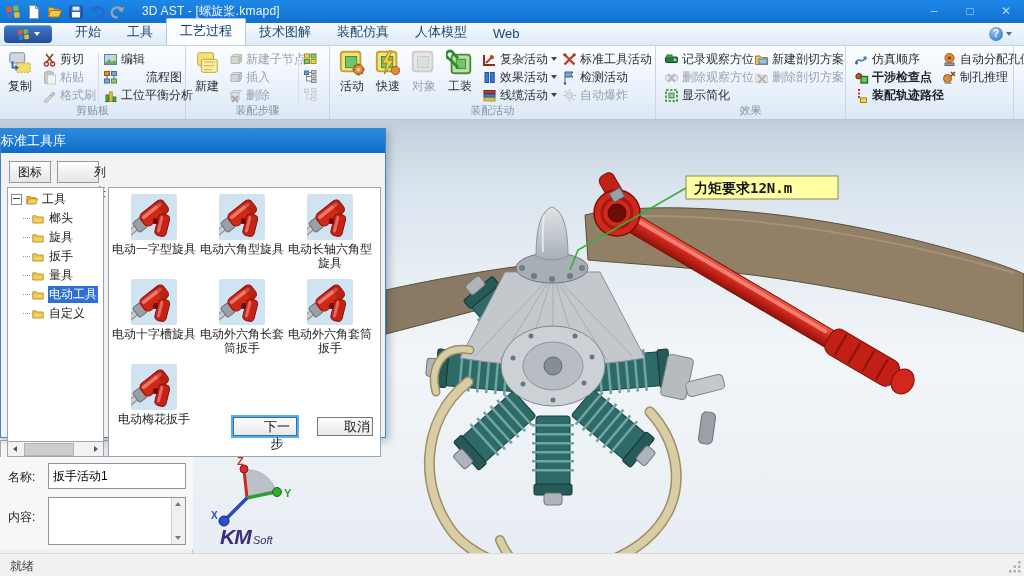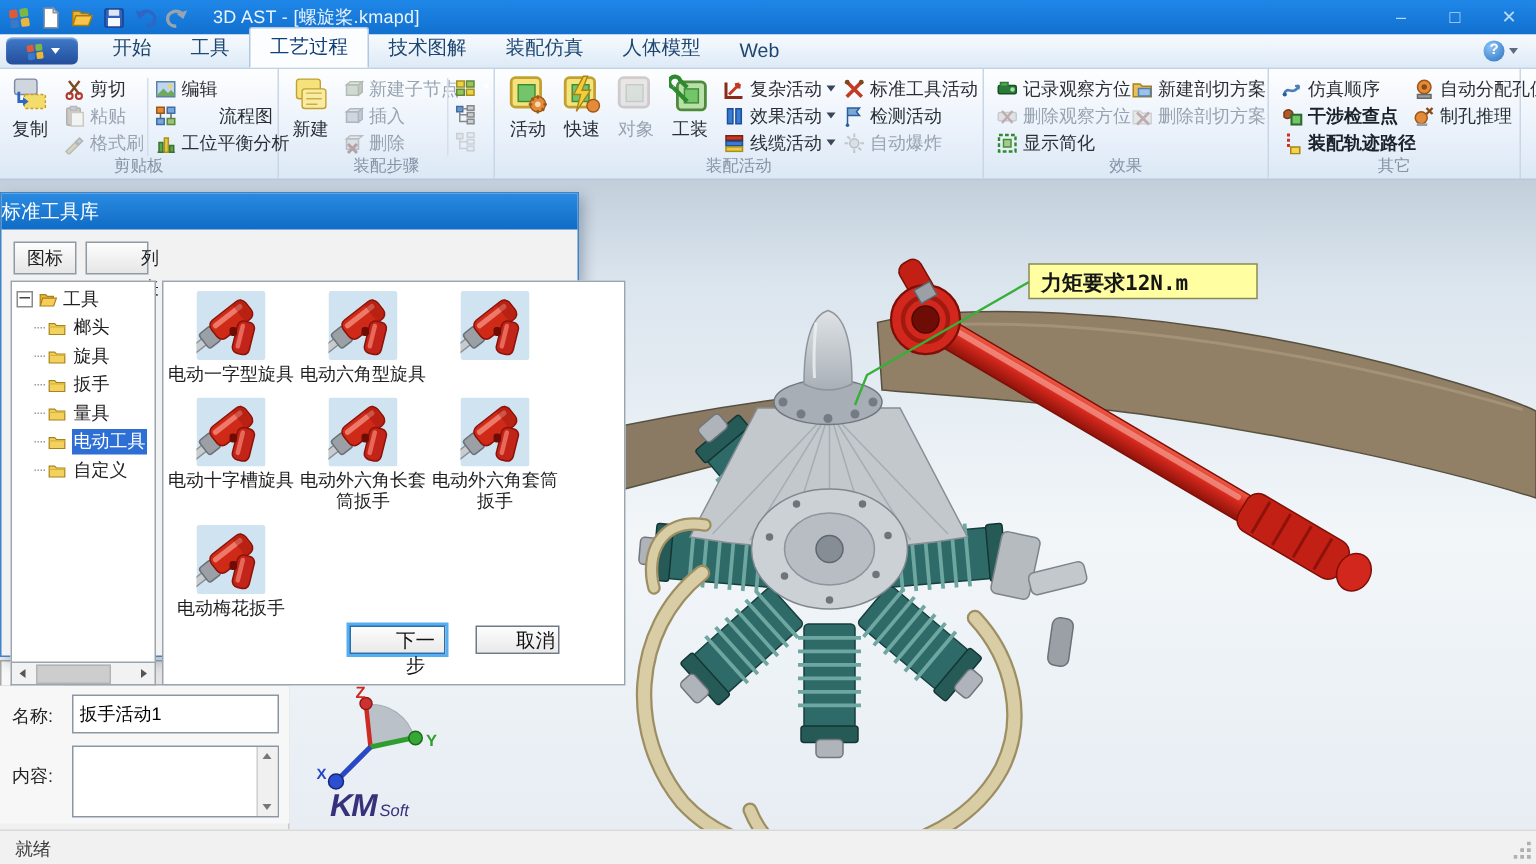--- a/index.html
+++ b/index.html
@@ -69,21 +69,21 @@
   .titem{display:flex;align-items:center;font-size:12px;color:#222;padding:1px 1px;white-space:nowrap;position:relative;}
   .titem::before{content:"";width:7px;height:1px;border-top:1px dotted #9a9a9a;margin-right:1px;flex:none;}
   .titem .tlabel{padding:0 1px;text-align:center;}
   .titem.sel .tlabel{background:#2e6fd6;color:#fff;}
   .hscroll{position:absolute;left:6px;top:313px;width:97px;height:15px;background:#f2f2f2;
            border:1px solid #9aa5b0;border-top:none;box-sizing:border-box;display:flex;align-items:center;}
   .harrow{width:14px;height:13px;display:flex;align-items:center;justify-content:center;}
   .tri-l{width:0;height:0;border-top:3.5px solid transparent;border-bottom:3.5px solid transparent;border-right:4px solid #555;}
   .tri-r{width:0;height:0;border-top:3.5px solid transparent;border-bottom:3.5px solid transparent;border-left:4px solid #555;}
   .hthumb{width:48px;height:11px;background:#cdcdcd;border:1px solid #b3b3b3;margin-left:2px;}
-  .gridbox{position:absolute;left:107px;top:58px;width:309px;height:270px;background:#fff;
+  .gridbox{position:absolute;left:107px;top:58px;width:273px;height:270px;background:#fff;
            border:1px solid #9aa5b0;box-sizing:border-box;overflow:hidden;}
   .toolgrid{display:grid;grid-template-columns:repeat(3,88px);padding:3px 0 0 1px;}
   .tool{width:88px;text-align:center;margin-bottom:6px;}
   .drill{display:block;width:46px;height:46px;margin:3px auto 2px;}
   .drill svg{width:46px;height:46px;display:block;}
   .tlab{font-size:12px;line-height:14px;color:#1e1e1e;}
   .dlgbtn{position:absolute;height:19px;background:linear-gradient(#fdfdfd,#e9e9e9);border:1px solid #6f7a86;
           font-size:13px;color:#111;text-align:center;line-height:17px;box-sizing:border-box;padding-left:24px;}
   .dlgbtn.focus{box-shadow:0 0 0 2px #56aef0;border-color:#2c6fae;}
   
@@ -566,21 +566,20 @@
       <div class="srow" style="left:96px;top:22px;">
         <span class="si">
             <svg viewBox="0 0 15 15" xmlns="http://www.w3.org/2000/svg">
               <circle cx="5.5" cy="8.5" r="4" fill="#e58a3a" stroke="#9c5716"></circle>
               <path d="M9,2 L13,6 M13,2 L9,6" stroke="#8a4a10" stroke-width="1.6"></path>
               <rect x="2.5" y="12.2" width="7" height="1.8" fill="#9aa0a6"></rect>
             </svg>
           </span>
           <span>制孔推理</span>
       </div>
-      <div class="rgl">其它</div>
     </div>
   </div>
 
   <div class="viewport">
     <svg width="1024" height="433" viewBox="0 0 1024 433">
       <defs>
         <linearGradient id="silver" x1="0" y1="0" x2="1" y2="0">
           <stop offset="0" stop-color="#e9ebed"></stop>
             <stop offset=".55" stop-color="#c2c7cc"></stop>
             <stop offset="1" stop-color="#9aa1a8"></stop>
@@ -912,20 +911,21 @@
                   <rect x="11" y="15" width="24" height="3.5" rx="1.5" fill="#f08273" opacity=".9"></rect>
                   <rect x="30" y="13" width="7" height="14" fill="#8e1209" opacity=".35"></rect>
                 </g>
                 <g transform="rotate(14 31 27)">
                   <rect x="26.5" y="20" width="11.5" height="22" rx="4" fill="#c3241a" stroke="#8a1208"></rect>
                   <rect x="28.5" y="22" width="3" height="17" rx="1.5" fill="#ef7a6a" opacity=".8"></rect>
                 </g>
                 <rect x="22" y="24" width="5" height="6" rx="2" fill="#6e0d06"></rect>
               </svg>
             </span>
+    <div class="tlab">电动长轴六角型旋具</div>
   </div>
           <div class="tool">
     <span class="drill">
               <svg viewBox="0 0 46 46" xmlns="http://www.w3.org/2000/svg">
                 <rect x="0" y="0" width="46" height="46" rx="2" fill="#cfe3f0"></rect>
                 <g transform="rotate(-38 22 20)">
                   <rect x="-9" y="18" width="10" height="5" fill="#c8ccd0" stroke="#8a8f94"></rect>
                   <rect x="0" y="14.5" width="10" height="12" rx="2" fill="#9aa0a6" stroke="#6b7075"></rect>
                   <rect x="9" y="12.5" width="29" height="15" rx="4.5" fill="#cf2a18" stroke="#8a1208"></rect>
                   <rect x="11" y="15" width="24" height="3.5" rx="1.5" fill="#f08273" opacity=".9"></rect>

